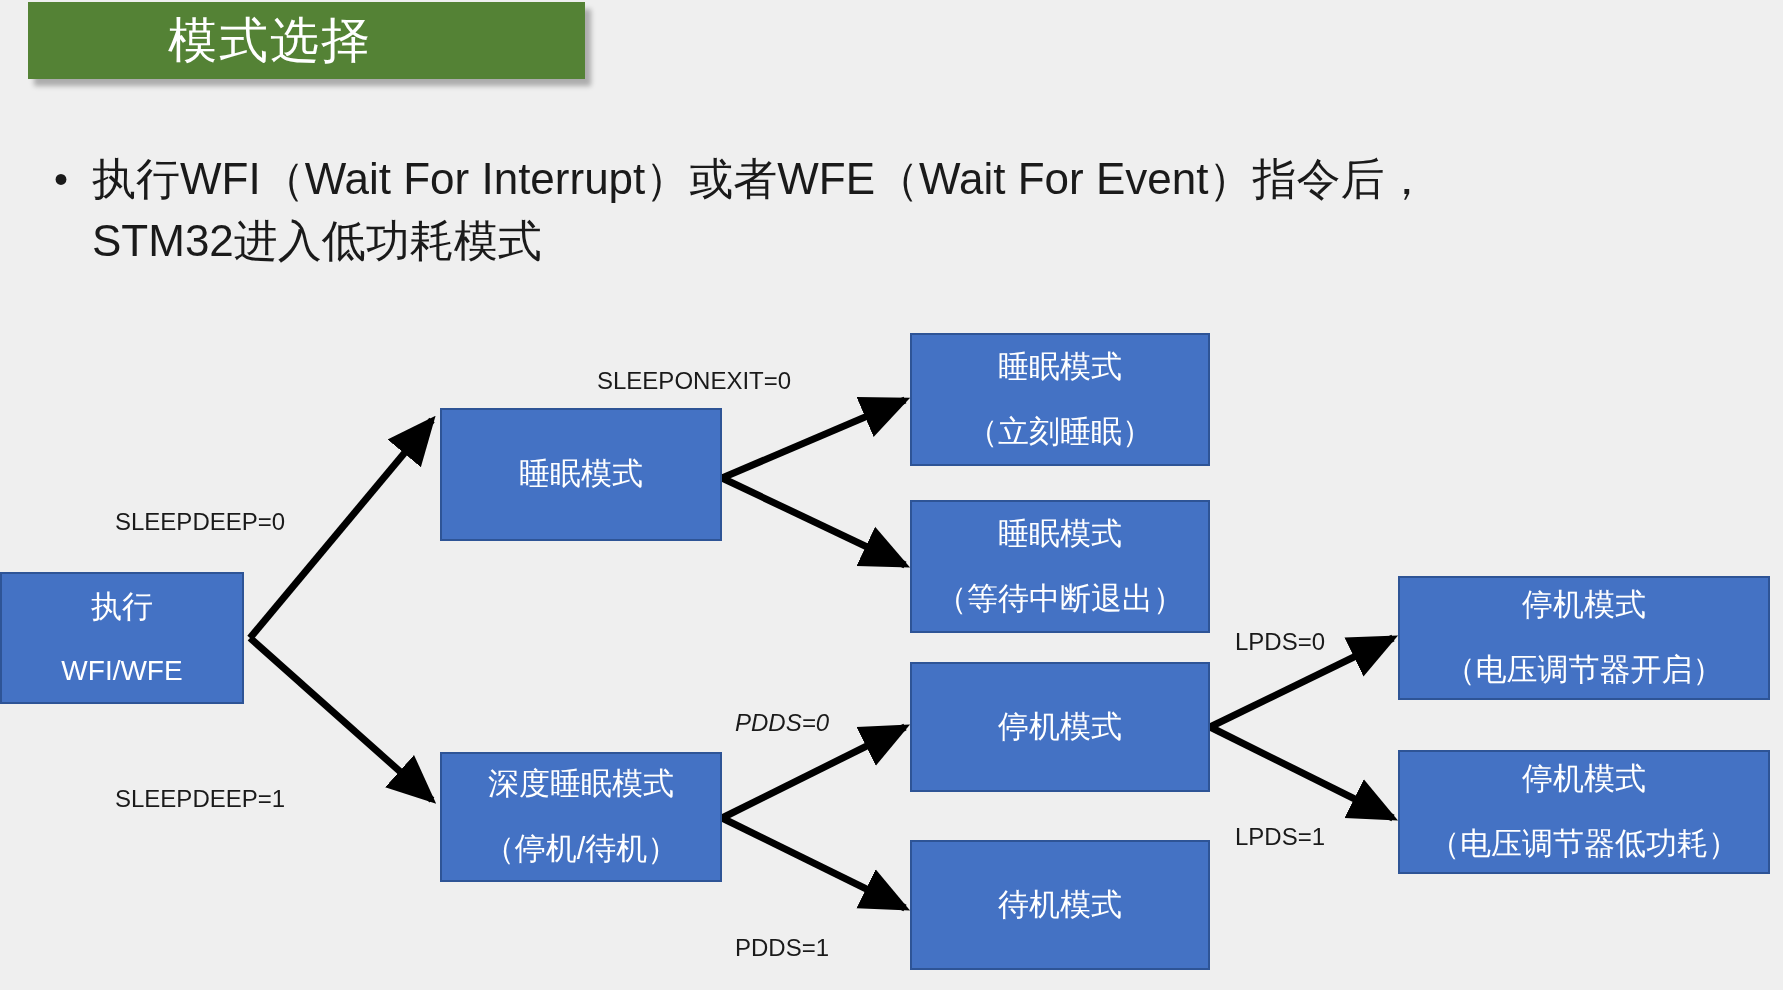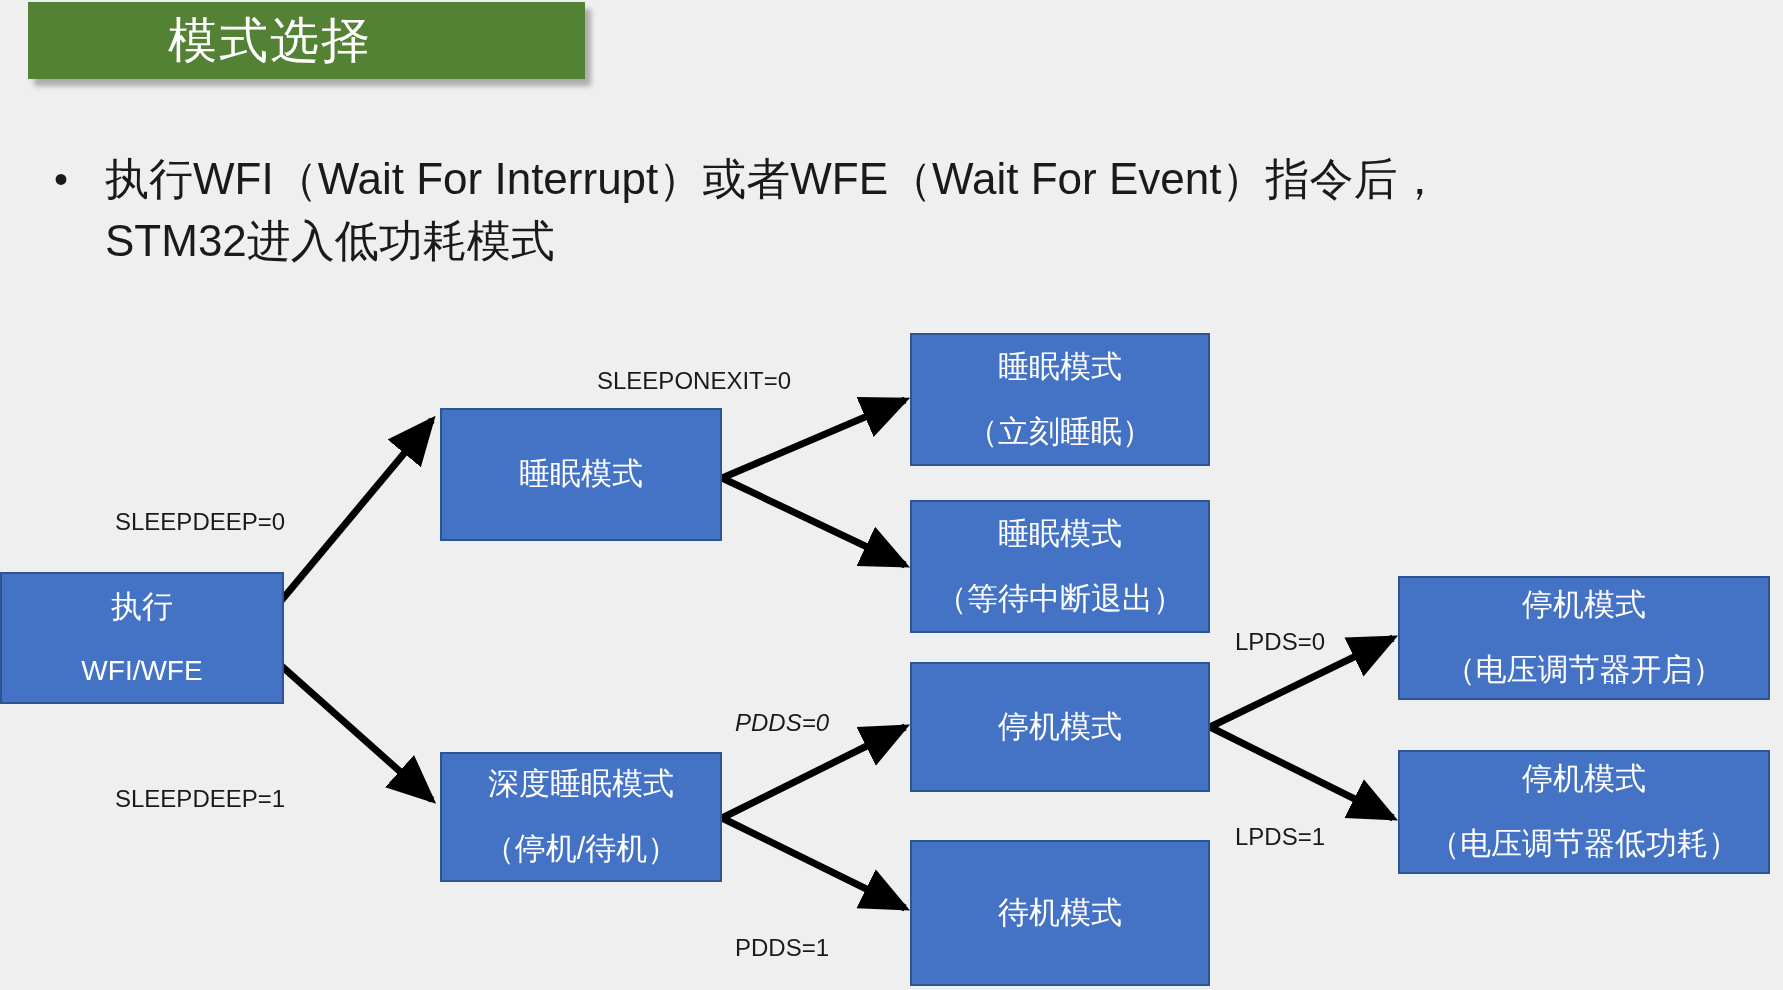--- a/index.html
+++ b/index.html
@@ -60,21 +60,20 @@
     flex: 0 0 62px;
   }
   #bullet-body {
     font-size: 44px;
     line-height: 62px;
     color: #1a1a1a;
     flex: 1 1 auto;
   }
   .bullet-line {
     white-space: nowrap;
-    margin-left: 13px;
   }
 
   
   #diagram {
     position: absolute;
     left: 0;
     top: 0;
     width: 1783px;
     height: 990px;
   }
@@ -152,21 +151,21 @@
 
       <line x1="722" y1="818" x2="905" y2="727" stroke="#000000" stroke-width="7" marker-end="url(#arrowhead)"></line>
 
       <line x1="722" y1="818" x2="905" y2="908" stroke="#000000" stroke-width="7" marker-end="url(#arrowhead)"></line>
 
       <line x1="1210" y1="727" x2="1393" y2="638" stroke="#000000" stroke-width="7" marker-end="url(#arrowhead)"></line>
 
       <line x1="1210" y1="727" x2="1393" y2="818" stroke="#000000" stroke-width="7" marker-end="url(#arrowhead)"></line>
     </svg>
 
-    <div class="node" style="left:0px; top:572px; width:284px; height:132px;">
+    <div class="node" style="left:0px; top:572px; width:244px; height:132px;">
       <span class="line-cn">执行</span>
       <span class="line-lat">WFI/WFE</span>
     </div>
 
     <div class="node" style="left:440px; top:408px; width:282px; height:133px;">
       <span class="line-cn">睡眠模式</span>
     </div>
 
     <div class="node" style="left:440px; top:752px; width:282px; height:130px;">
       <span class="line-cn">深度睡眠模式</span>
@@ -180,21 +179,21 @@
 
     <div class="node" style="left:910px; top:500px; width:300px; height:133px;">
       <span class="line-cn">睡眠模式</span>
       <span class="line-cn">（等待中断退出）</span>
     </div>
 
     <div class="node" style="left:910px; top:662px; width:300px; height:130px;">
       <span class="line-cn">停机模式</span>
     </div>
 
-    <div class="node" style="left:910px; top:840px; width:300px; height:146px;">
+    <div class="node" style="left:910px; top:840px; width:300px; height:130px;">
       <span class="line-cn">待机模式</span>
     </div>
 
     <div class="node" style="left:1398px; top:576px; width:372px; height:124px;">
       <span class="line-cn">停机模式</span>
       <span class="line-cn">（电压调节器开启）</span>
     </div>
 
     <div class="node" style="left:1398px; top:750px; width:372px; height:124px;">
       <span class="line-cn">停机模式</span>

